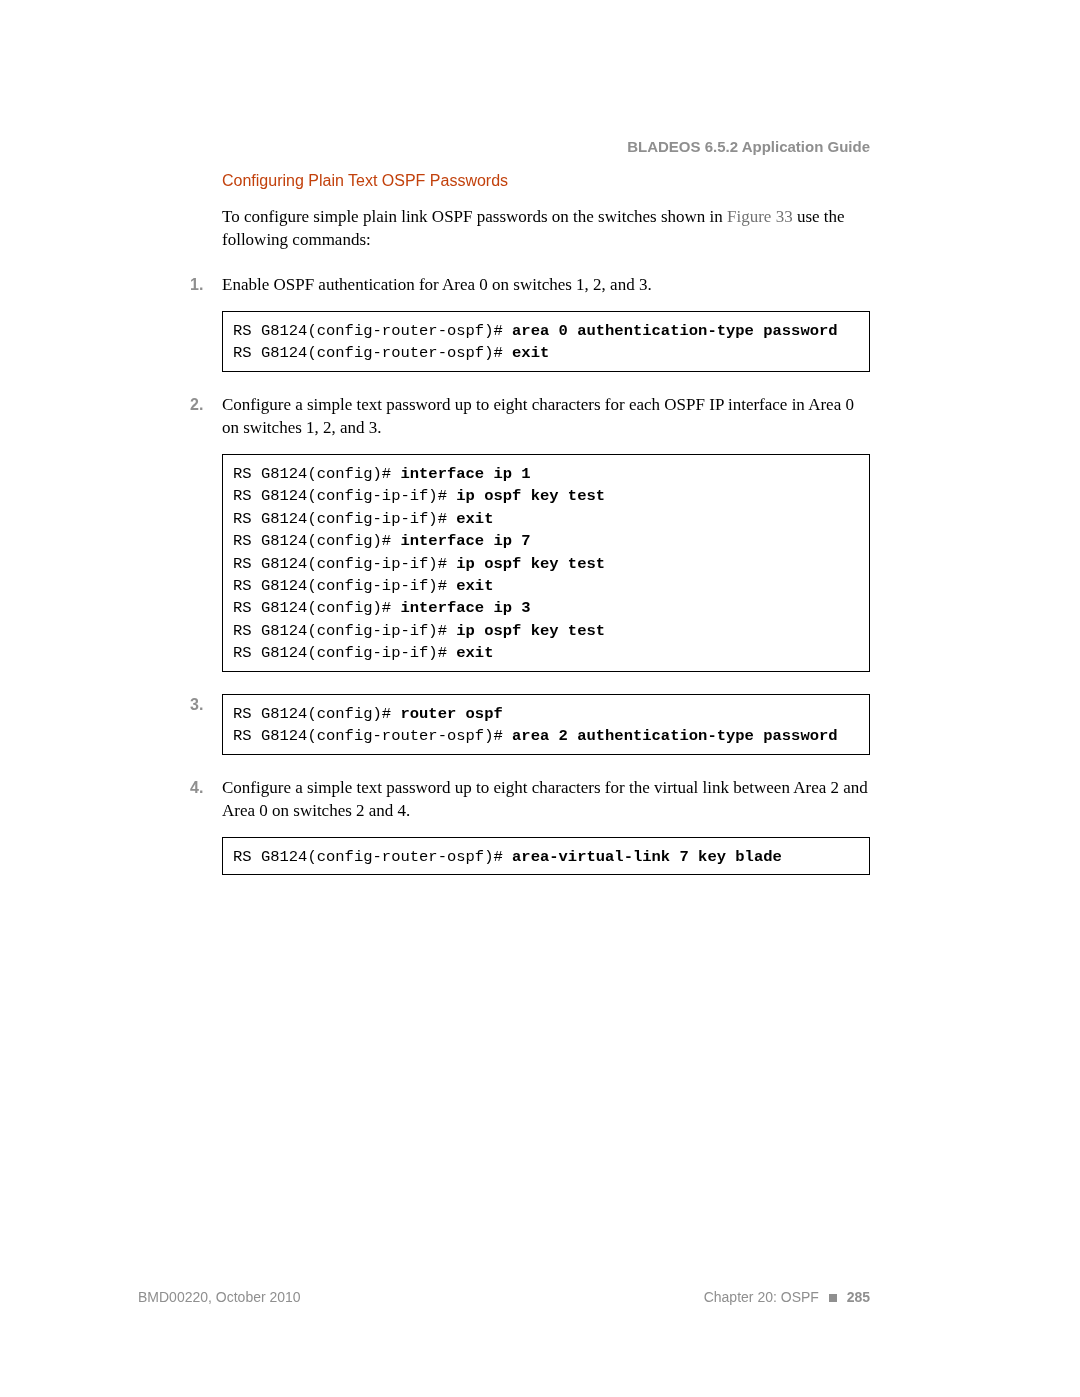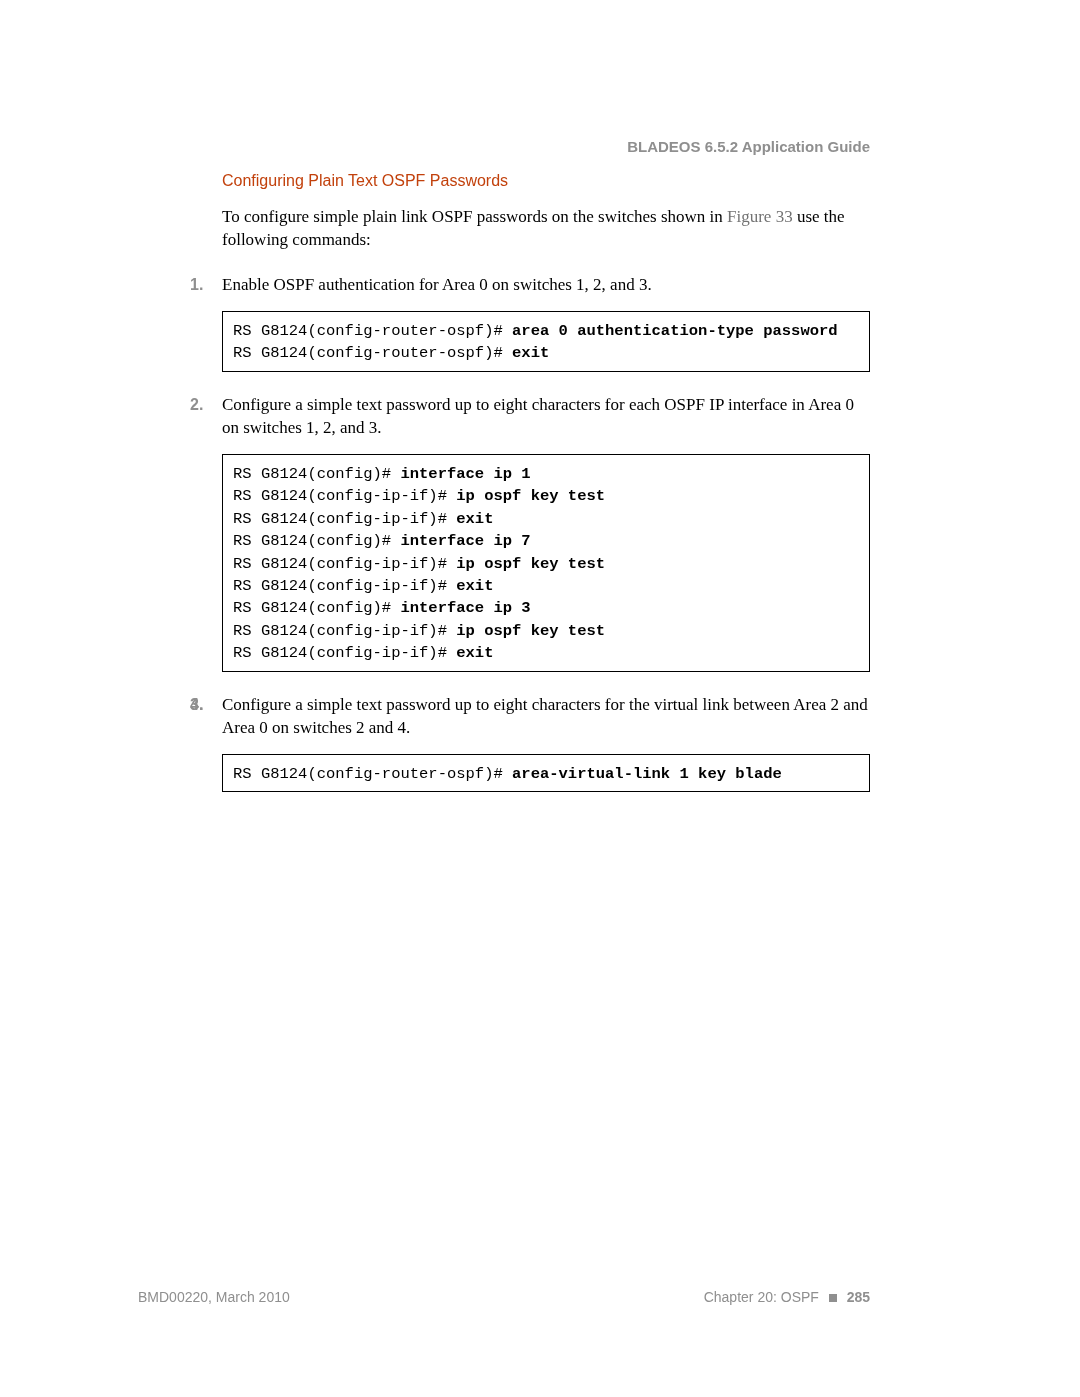--- a/index.html
+++ b/index.html
@@ -128,29 +128,31 @@
 <span>RS G8124(config-ip-if)# </span><b>ip ospf key test</b>
 <span>RS G8124(config-ip-if)# </span><b>exit</b>
 <span>RS G8124(config)# </span><b>interface ip 7</b>
 <span>RS G8124(config-ip-if)# </span><b>ip ospf key test</b>
 <span>RS G8124(config-ip-if)# </span><b>exit</b>
 <span>RS G8124(config)# </span><b>interface ip 3</b>
 <span>RS G8124(config-ip-if)# </span><b>ip ospf key test</b>
 <span>RS G8124(config-ip-if)# </span><b>exit</b></div>
     </li>
     <li>
+      <div class="codebox"><span>RS G8124(config)# </span><b>router ospf</b>
+<span>RS G8124(config-router-ospf)# </span><b>area 2 authentication-type password</b></div>
     </li>
     <li>
       <span>Configure a simple text password up to eight characters for the virtual link between Area 2 and Area 0 on switches 2 and 4.</span>
-      <div class="codebox"><span>RS G8124(config-router-ospf)# </span><b>area-virtual-link 1 key blade</b></div>
+      <div class="codebox"><span>RS G8124(config-router-ospf)# </span><b>area-virtual-link 7 key blade</b></div>
     </li>
   </ol>
 
   <div class="footer">
-    <span class="left">BMD00220, March 2010</span>
+    <span class="left">BMD00220, October 2010</span>
     <span class="right">
       <span>Chapter 20: OSPF</span>
       <span class="pg-square"></span>
       <span class="pageno">285</span>
     </span>
   </div>
 
 </div>
 
 </body></html>

